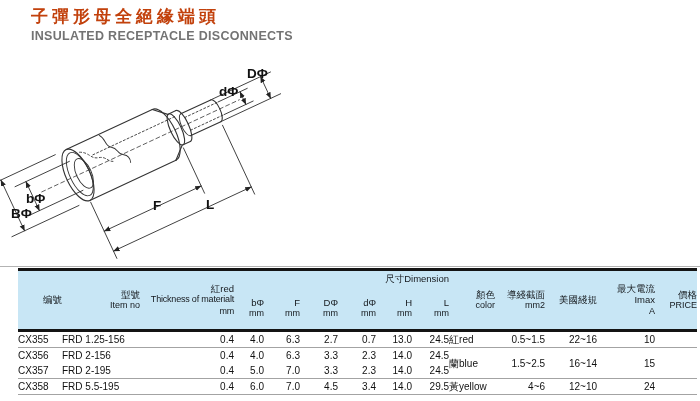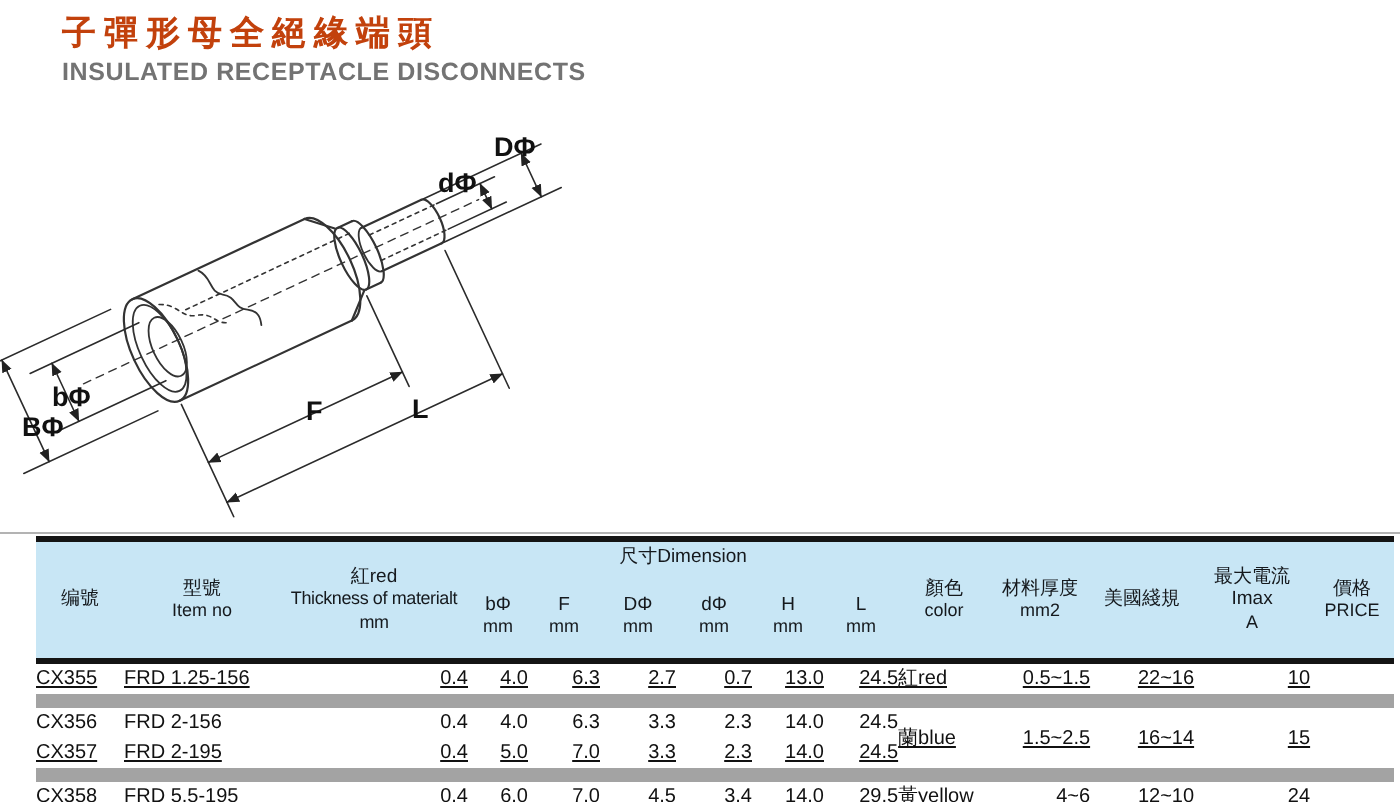--- a/index.html
+++ b/index.html
@@ -18,30 +18,30 @@
   }
   .diagram{position:absolute;left:0;top:52px;width:340px;height:218px;}
   .top-rule{position:absolute;left:0;top:266px;width:700px;height:1px;background:#b3b3b3;}
   table.spec{
     position:absolute;left:18px;top:268px;width:679px;
     border-collapse:collapse;table-layout:fixed;
     border-top:3px solid #141414;
   }
   table.spec th{
     background:#c8e6f5;font-weight:normal;font-size:9.5px;line-height:11.5px;
-    padding:1px 0;text-align:center;vertical-align:middle;color:#15191d;margin-top:48px;
+    padding:1px 0;text-align:right;vertical-align:middle;color:#15191d;margin-top:48px;
   }
   th.hgroup{height:14px;padding:2px 0 0 0;}
   th.hb{border-bottom:3px solid #141414;}
   tr.h2 th{height:40px;border-bottom:3px solid #141414;}
   table.spec td{
     font-size:10px;line-height:15px;height:15px;padding:0;text-align:right;
     white-space:nowrap;color:#111;
   }
-  td.sep{border-bottom:7px solid #a3a3a3;text-decoration:underline;}
+  td.sep{border-bottom:1px solid #a3a3a3;}
   .al{text-align:left !important;}
   td.c-code{padding-left:10px;}
   td.c-item{padding-left:3px;margin-left:12px;}
   td.c-color{padding-left:6px;margin-top:20px;}
   th .ln{display:block;}
   th.small-en .en{font-size:9px;letter-spacing:-0.2px;}
   .en{font-size:9px;}
   svg text{font-family:"Liberation Sans", sans-serif;}
 </style>
 </head>
@@ -159,21 +159,21 @@
         <span class="ln">紅red</span>
         <span class="ln en">Thickness of materialt</span>
         <span class="ln en">mm</span>
       </th>
       <th colspan="6" class="hgroup">尺寸Dimension</th>
       <th rowspan="2" class="hb">
         <span class="ln">顏色</span>
         <span class="ln en">color</span>
       </th>
       <th rowspan="2" class="hb">
-        <span class="ln">材料厚度</span>
+        <span class="ln">導綫截面</span>
         <span class="ln en">mm2</span>
       </th>
       <th rowspan="2" class="hb">
           <span class="ln">美國綫規</span>
         </th>
       <th rowspan="2" class="hb">
         <span class="ln">最大電流Imax</span>
         <span class="ln en">A</span>
       </th>
       <th rowspan="2" class="hb">

